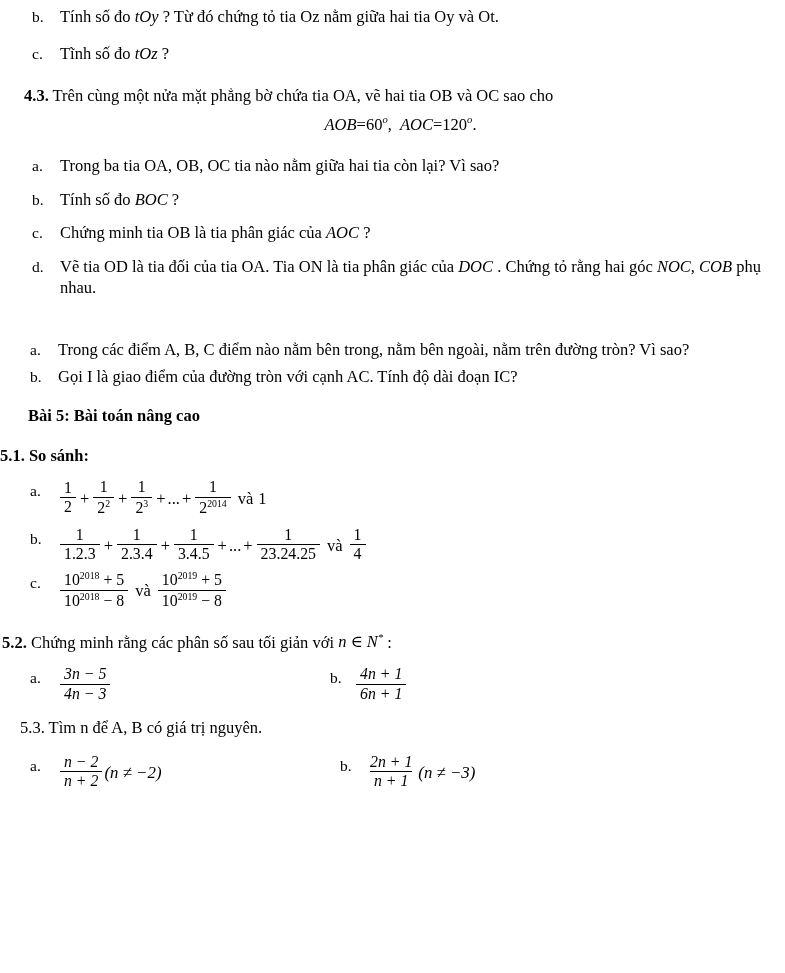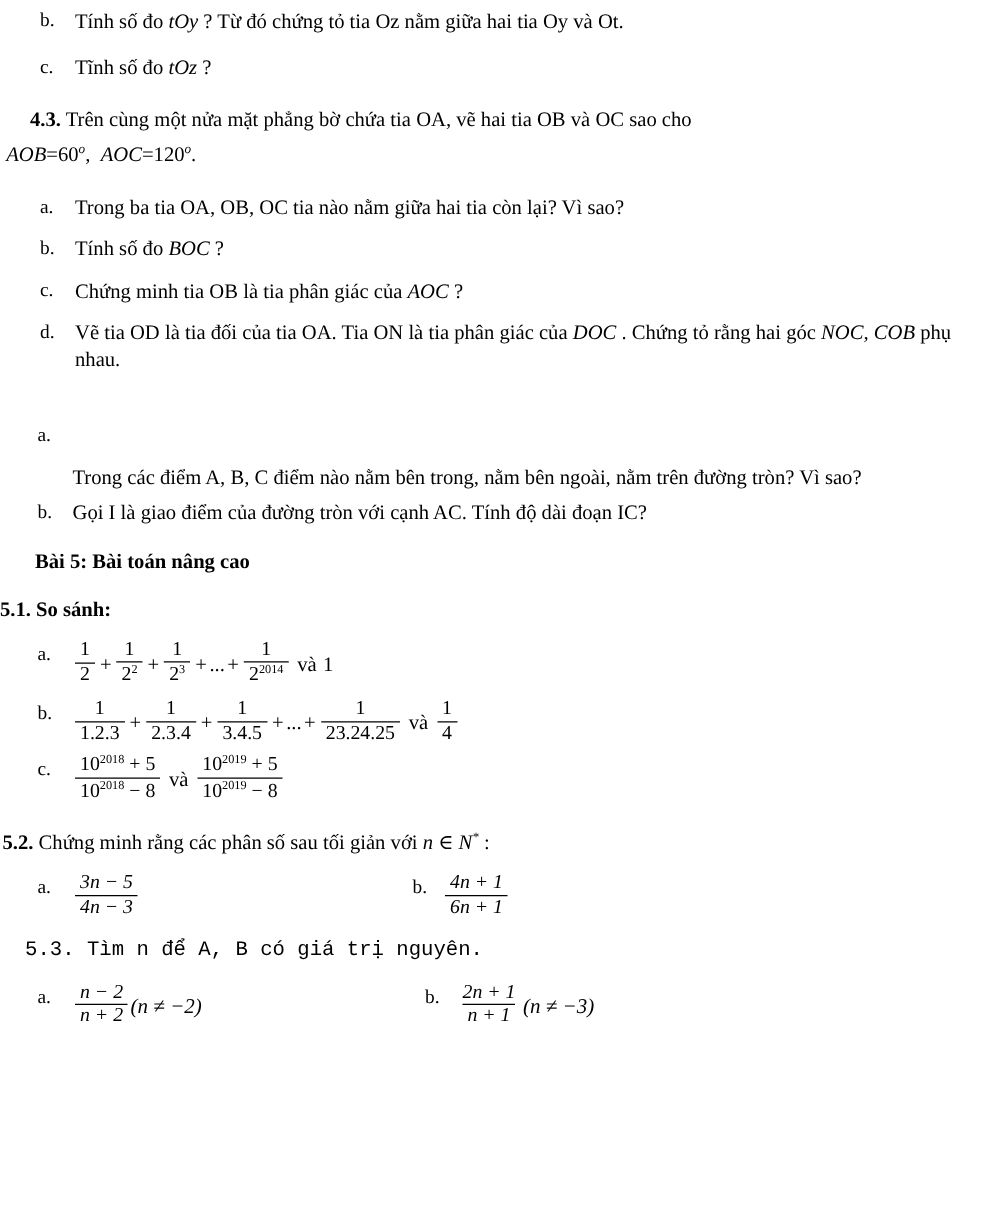--- a/index.html
+++ b/index.html
@@ -60,22 +60,23 @@
   }
   .numpara .num {
     font-weight: bold;
     padding-left: 18px;
   }
   .numpara.justify-block {
     text-align: justify;
     text-justify: inter-word;
   }
   .formula-line {
-    margin-left: 5px;
+    margin-left: 16px;
     line-height: 1.35;
+    text-align: center;
   }
   .bold-head {
     font-weight: bold;
     margin-left: 28px;
     line-height: 1.3;
   }
   .sub-head {
     font-weight: bold;
     line-height: 1.3;
   }
@@ -219,21 +220,21 @@
     </span>
   </div>
 
   <div class="sp-22"></div>
 
 
   <div class="sp-18"></div>
 
   <div class="item lvl1b">
     <span class="marker">a.</span>
-    <span class="item-body" style="padding-right:22px;margin-top:33px;">Trong các điểm A, B, C điểm nào nằm bên trong, nằm bên ngoài, nằm trên đường tròn? Vì sao?</span>
+    <span class="item-body" style="padding-right:22px;">Trong các điểm A, B, C điểm nào nằm bên trong, nằm bên ngoài, nằm trên đường tròn? Vì sao?</span>
   </div>
 
   <div class="sp-6"></div>
 
   <div class="item lvl1b">
     <span class="marker">b.</span>
     <span class="item-body">Gọi I là giao điểm của đường tròn với cạnh AC. Tính độ dài đoạn IC?</span>
   </div>
 
   <div class="sp-18"></div>
@@ -363,21 +364,21 @@
             <span class="nu mi">4n + 1</span>
             <span class="de mi">6n + 1</span>
           </span>
         </span>
       </div>
     </div>
   </div>
 
   <div class="sp-14"></div>
 
-  <div class="plain-head" style="font-family:Liberation Mono, monospace;">5.3. Tìm n để A, B có giá trị nguyên.</div>
+  <div class="plain-head" style="">5.3. Tìm n để A, B có giá trị nguyên.</div>
 
   <div class="sp-16"></div>
 
   <div class="row-2col">
     <div class="col-a">
       <div class="item lvl1b">
         <span class="marker">a.</span>
         <span class="item-body">
           <span class="mathrow">
             <span class="frac">

